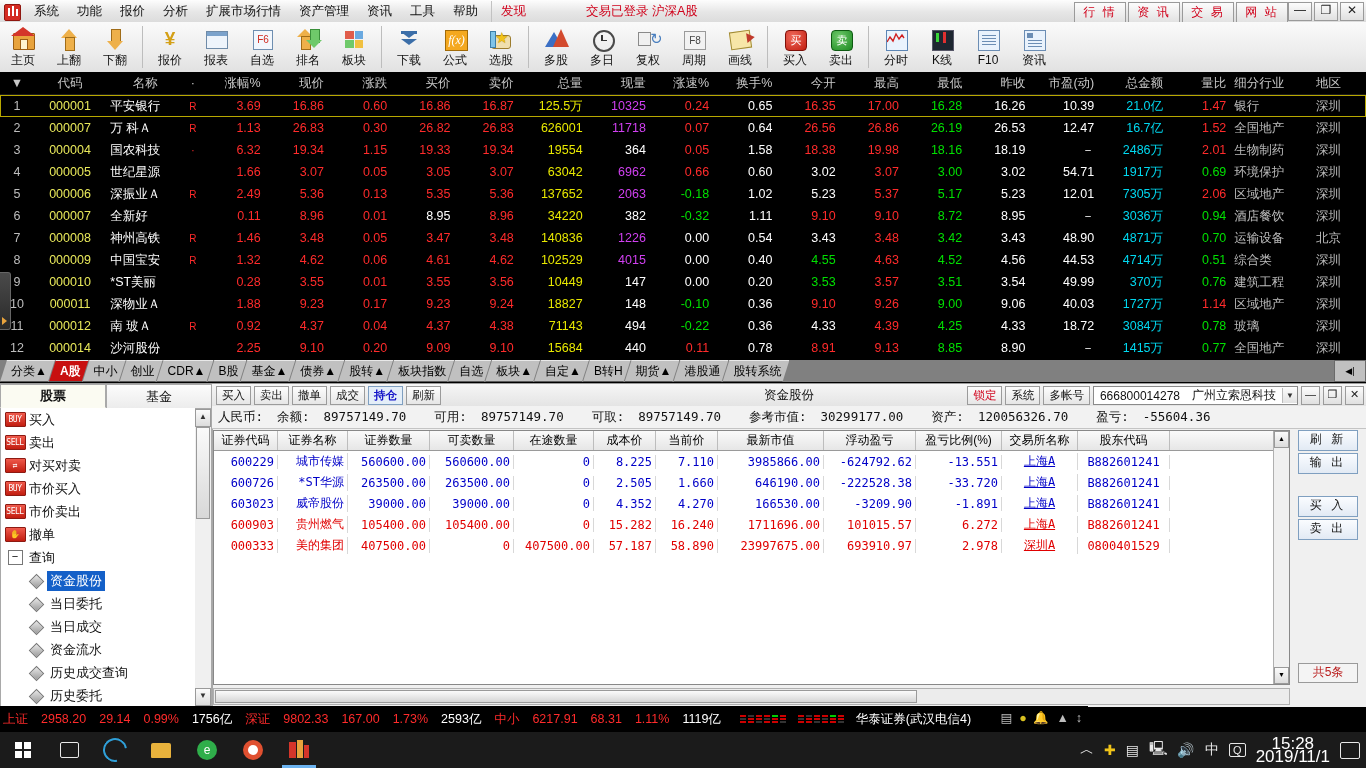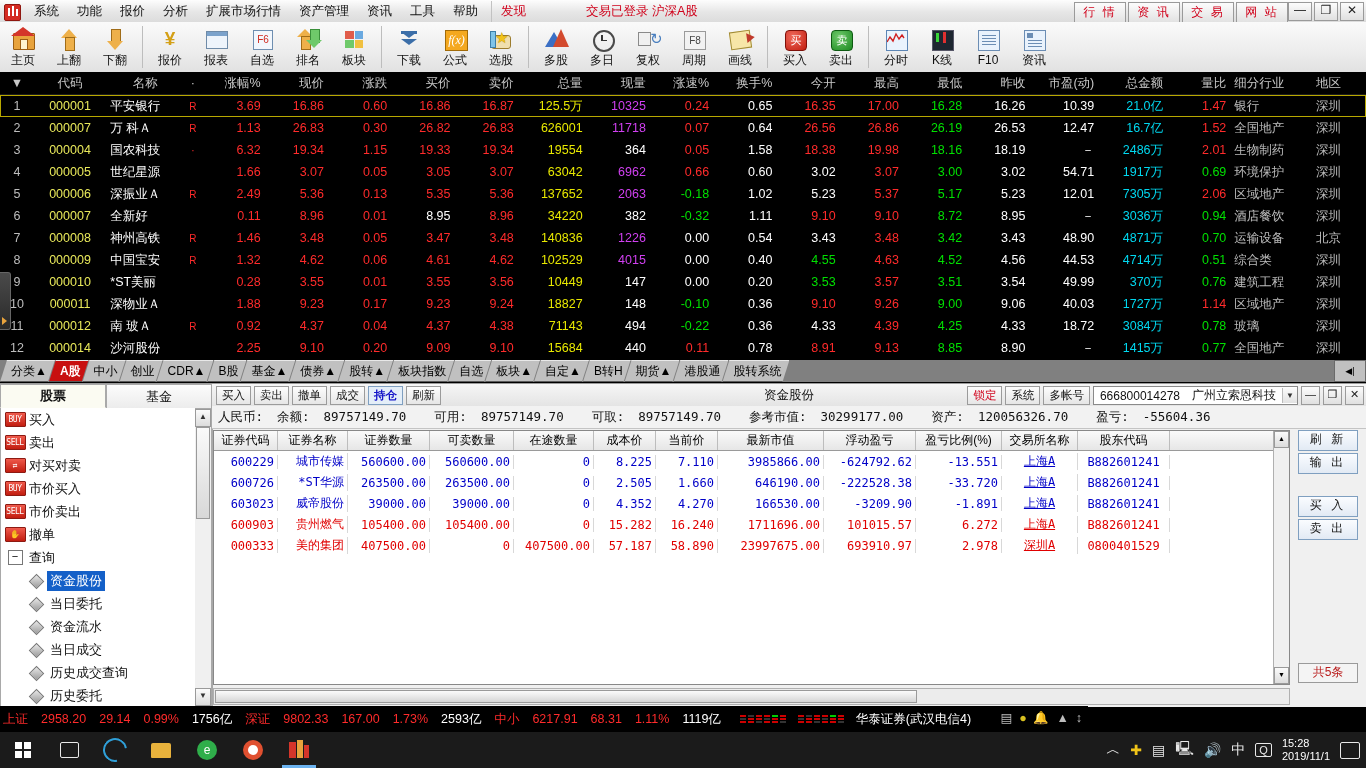--- a/index.html
+++ b/index.html
@@ -290,21 +290,21 @@
     position:absolute;left:0;top:732px;width:1366px;height:36px;background:#1b1b1b;
     display:flex;align-items:center;
   }
   .tstart{width:46px;height:36px;display:flex;align-items:center;justify-content:center;}
   .tstart .sq{width:16px;height:16px;display:grid;grid-template-columns:1fr 1fr;grid-template-rows:1fr 1fr;gap:2px;}
   .tstart .sq i{background:#fff;display:block;}
   .tbtn{width:46px;height:36px;display:flex;align-items:center;justify-content:center;position:relative;cursor:default;}
   .tbtn.act::after{content:"";position:absolute;left:6px;right:6px;bottom:0;height:3px;background:#6cb3f0;}
   .tray{position:absolute;right:0;top:0;height:36px;display:flex;align-items:center;padding-right:6px;gap:10px;}
   .trayico{color:#e8e8e8;font-size:14px;}
-  .clockbox{color:#fff;font-size:11px;text-align:left;line-height:13px;}
+  .clockbox{color:#fff;font-size:17px;text-align:center;line-height:13px;}
   .notif{width:18px;height:15px;border:1.6px solid #e8e8e8;border-radius:2px;position:relative;}
 </style>
 </head>
 <body>
 
 <div class="app">
 
   <div class="menubar">
     <div class="logo-ico">
       <div class="house"></div>
@@ -982,29 +982,29 @@
               </div>
             </div>
             <span class="nlabel">当日委托</span>
           </div>
           <div class="nitem sub">
             <div class="nico">
               <div class="dia">
                 <i></i>
               </div>
             </div>
-            <span class="nlabel">资金流水</span>
+            <span class="nlabel">当日成交</span>
           </div>
           <div class="nitem sub">
             <div class="nico">
               <div class="dia">
                 <i></i>
               </div>
             </div>
-            <span class="nlabel">当日成交</span>
+            <span class="nlabel">资金流水</span>
           </div>
           <div class="nitem sub">
             <div class="nico">
               <div class="dia">
                 <i></i>
               </div>
             </div>
             <span class="nlabel">历史成交查询</span>
           </div>
           <div class="nitem sub">

